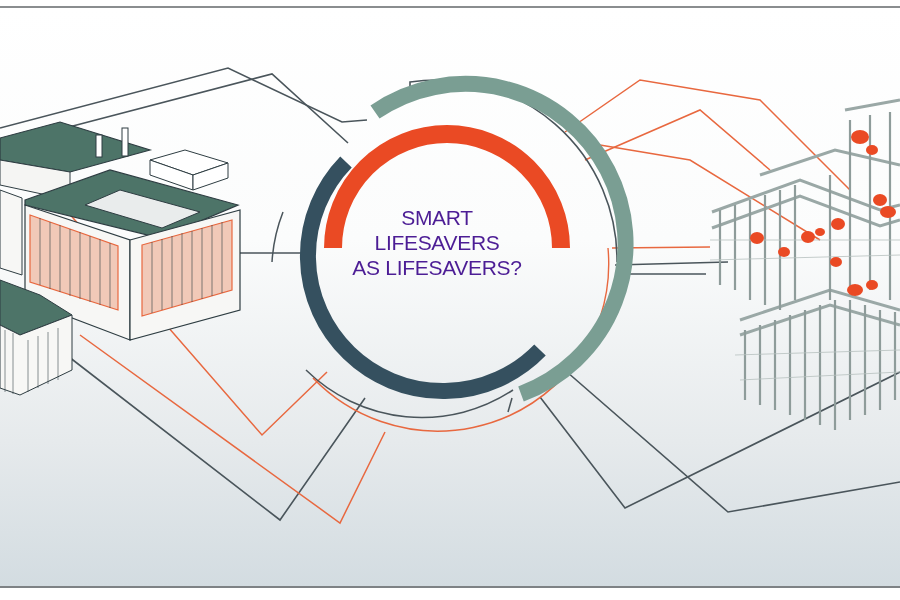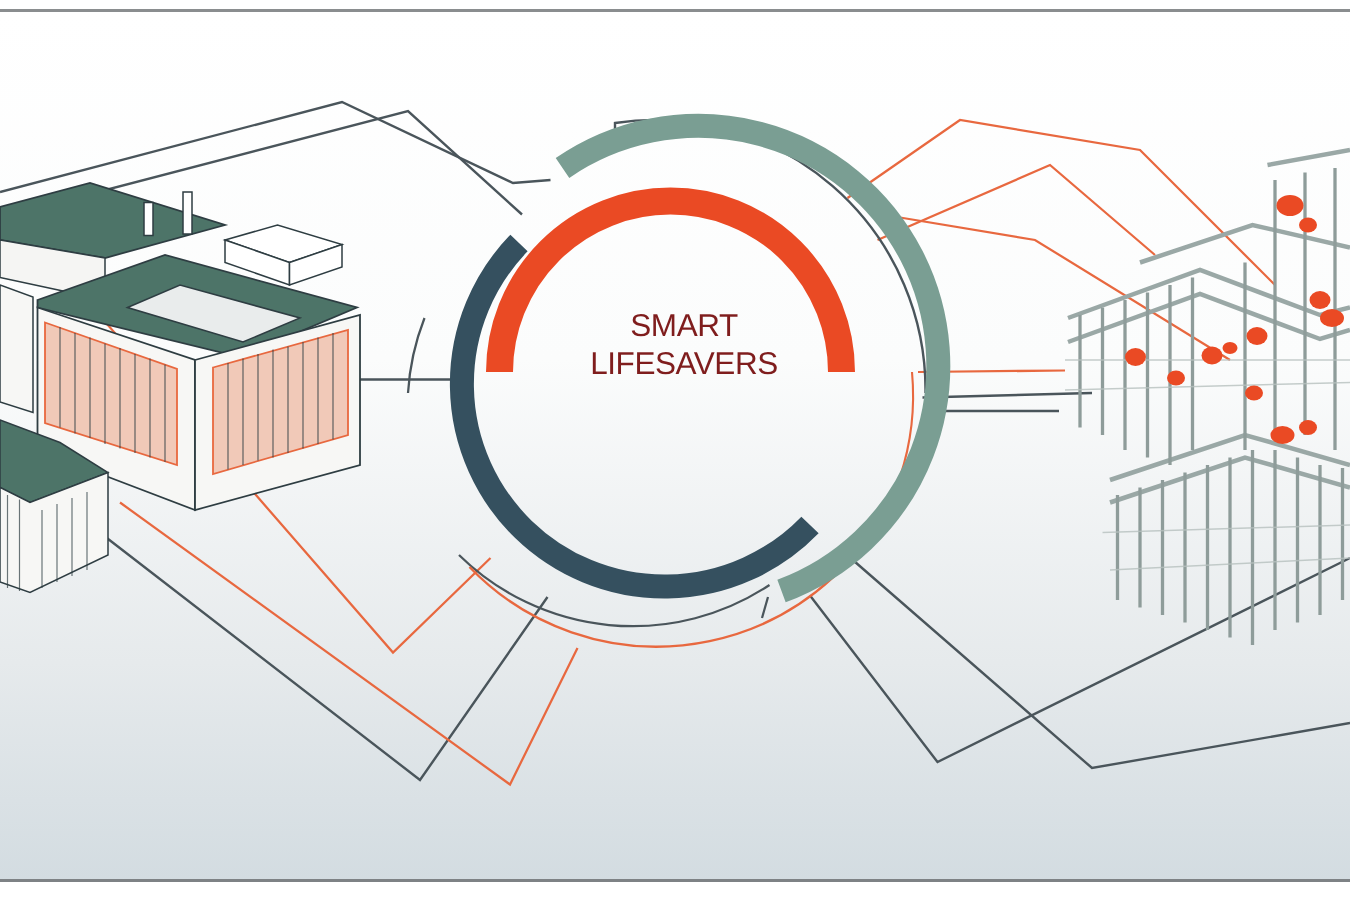--- a/index.html
+++ b/index.html
@@ -1,21 +1,21 @@
 <!DOCTYPE html>
 <html><head>
 <meta charset="utf-8">
 <style>
   html,body{margin:0;padding:0;background:#ffffff;}
   body{width:900px;height:600px;overflow:hidden;position:relative;font-family:"Liberation Sans",sans-serif;}
   .frame{position:absolute;left:0;top:6px;width:900px;height:582px;
     border-top:2px solid #8a8d8f;border-bottom:2px solid #7e8285;
     background:linear-gradient(180deg,#ffffff 0%,#fbfcfc 40%,#e6eaec 75%,#d3dce1 100%);box-sizing:border-box;}
   svg.art{position:absolute;left:0;top:0;}
-  .title{position:absolute;left:356px;top:205px;width:200px;text-align:center;color:#7f1d1d;
+  .title{position:absolute;left:337px;top:205px;width:200px;text-align:center;color:#4c1d95;
     font-size:21px;line-height:25px;letter-spacing:-0.3px;}
   .title div{white-space:nowrap;}
 </style>
 </head>
 <body>
 
 <div class="frame"></div>
 
 <svg class="art" width="900" height="600" viewBox="0 0 900 600">
 
@@ -165,13 +165,14 @@
         <ellipse cx="855" cy="290" rx="8" ry="6"></ellipse>
       <ellipse cx="872" cy="285" rx="6" ry="5"></ellipse>
         <ellipse cx="820" cy="232" rx="5" ry="4"></ellipse>
     </g>
   </g>
 </svg>
 
 <div class="title">
   <div>SMART</div>
   <div>LIFESAVERS</div>
+  <div>AS LIFESAVERS?</div>
 </div>
 
 </body></html>

